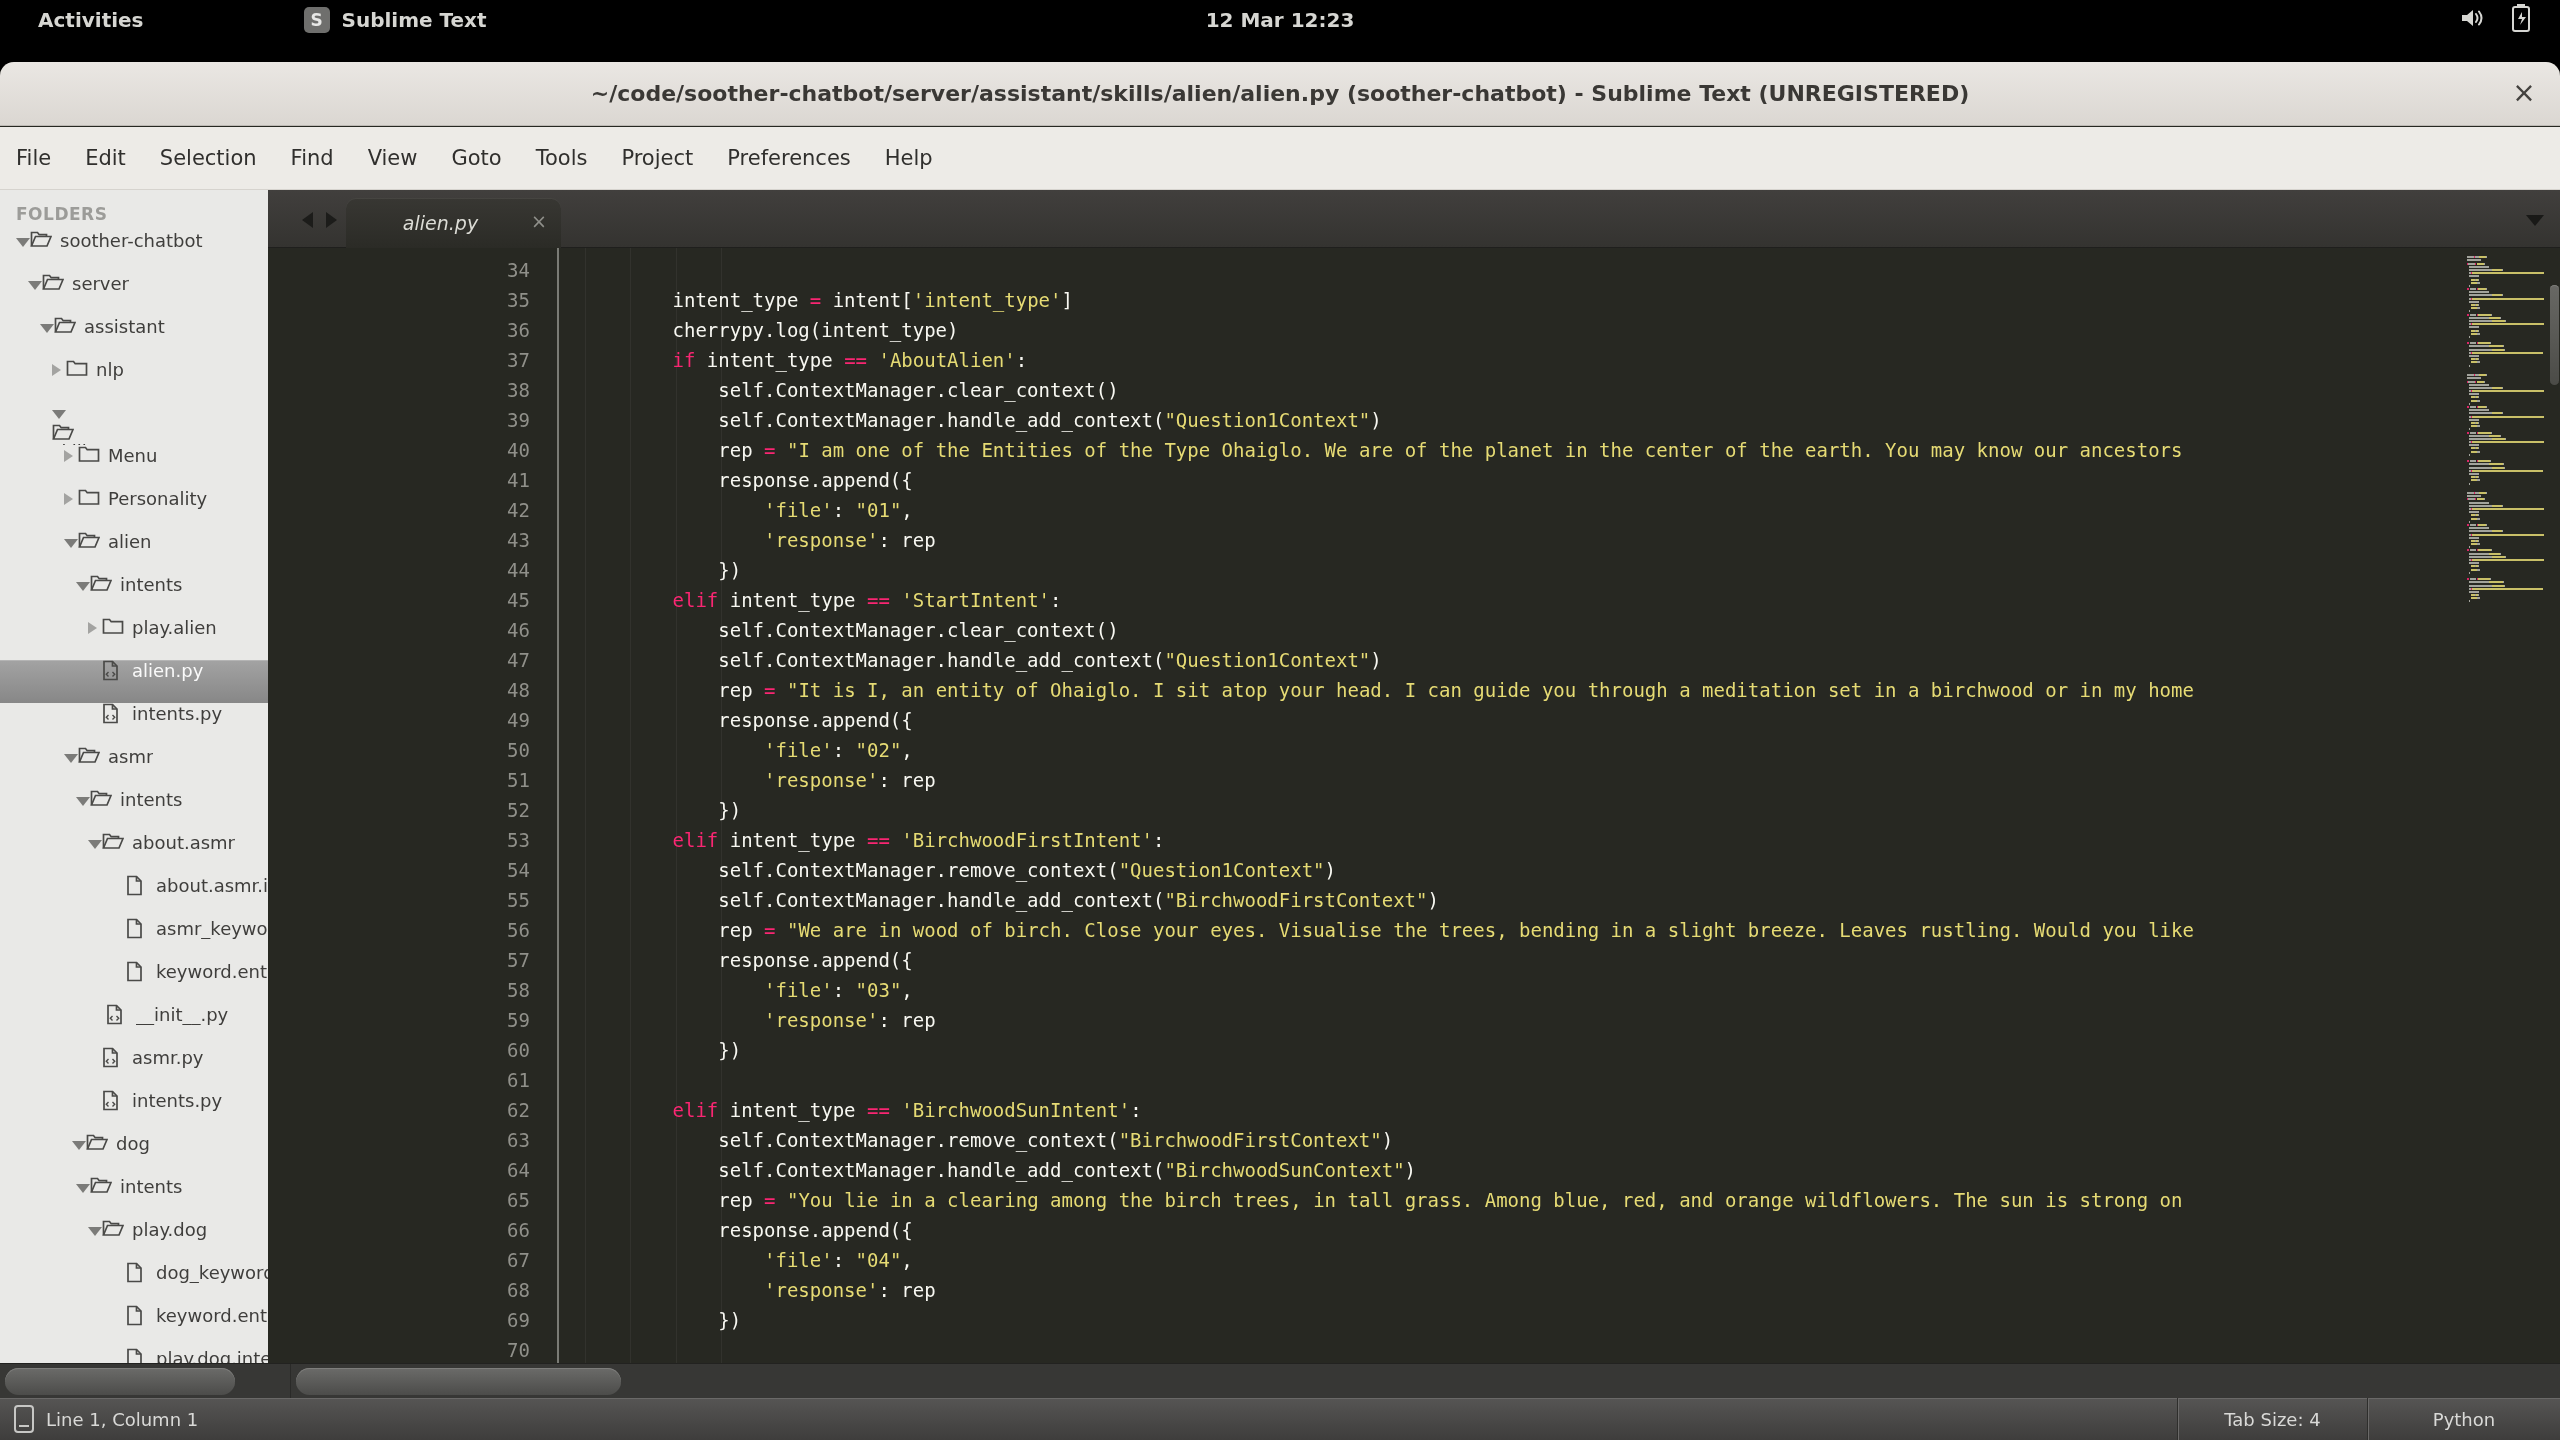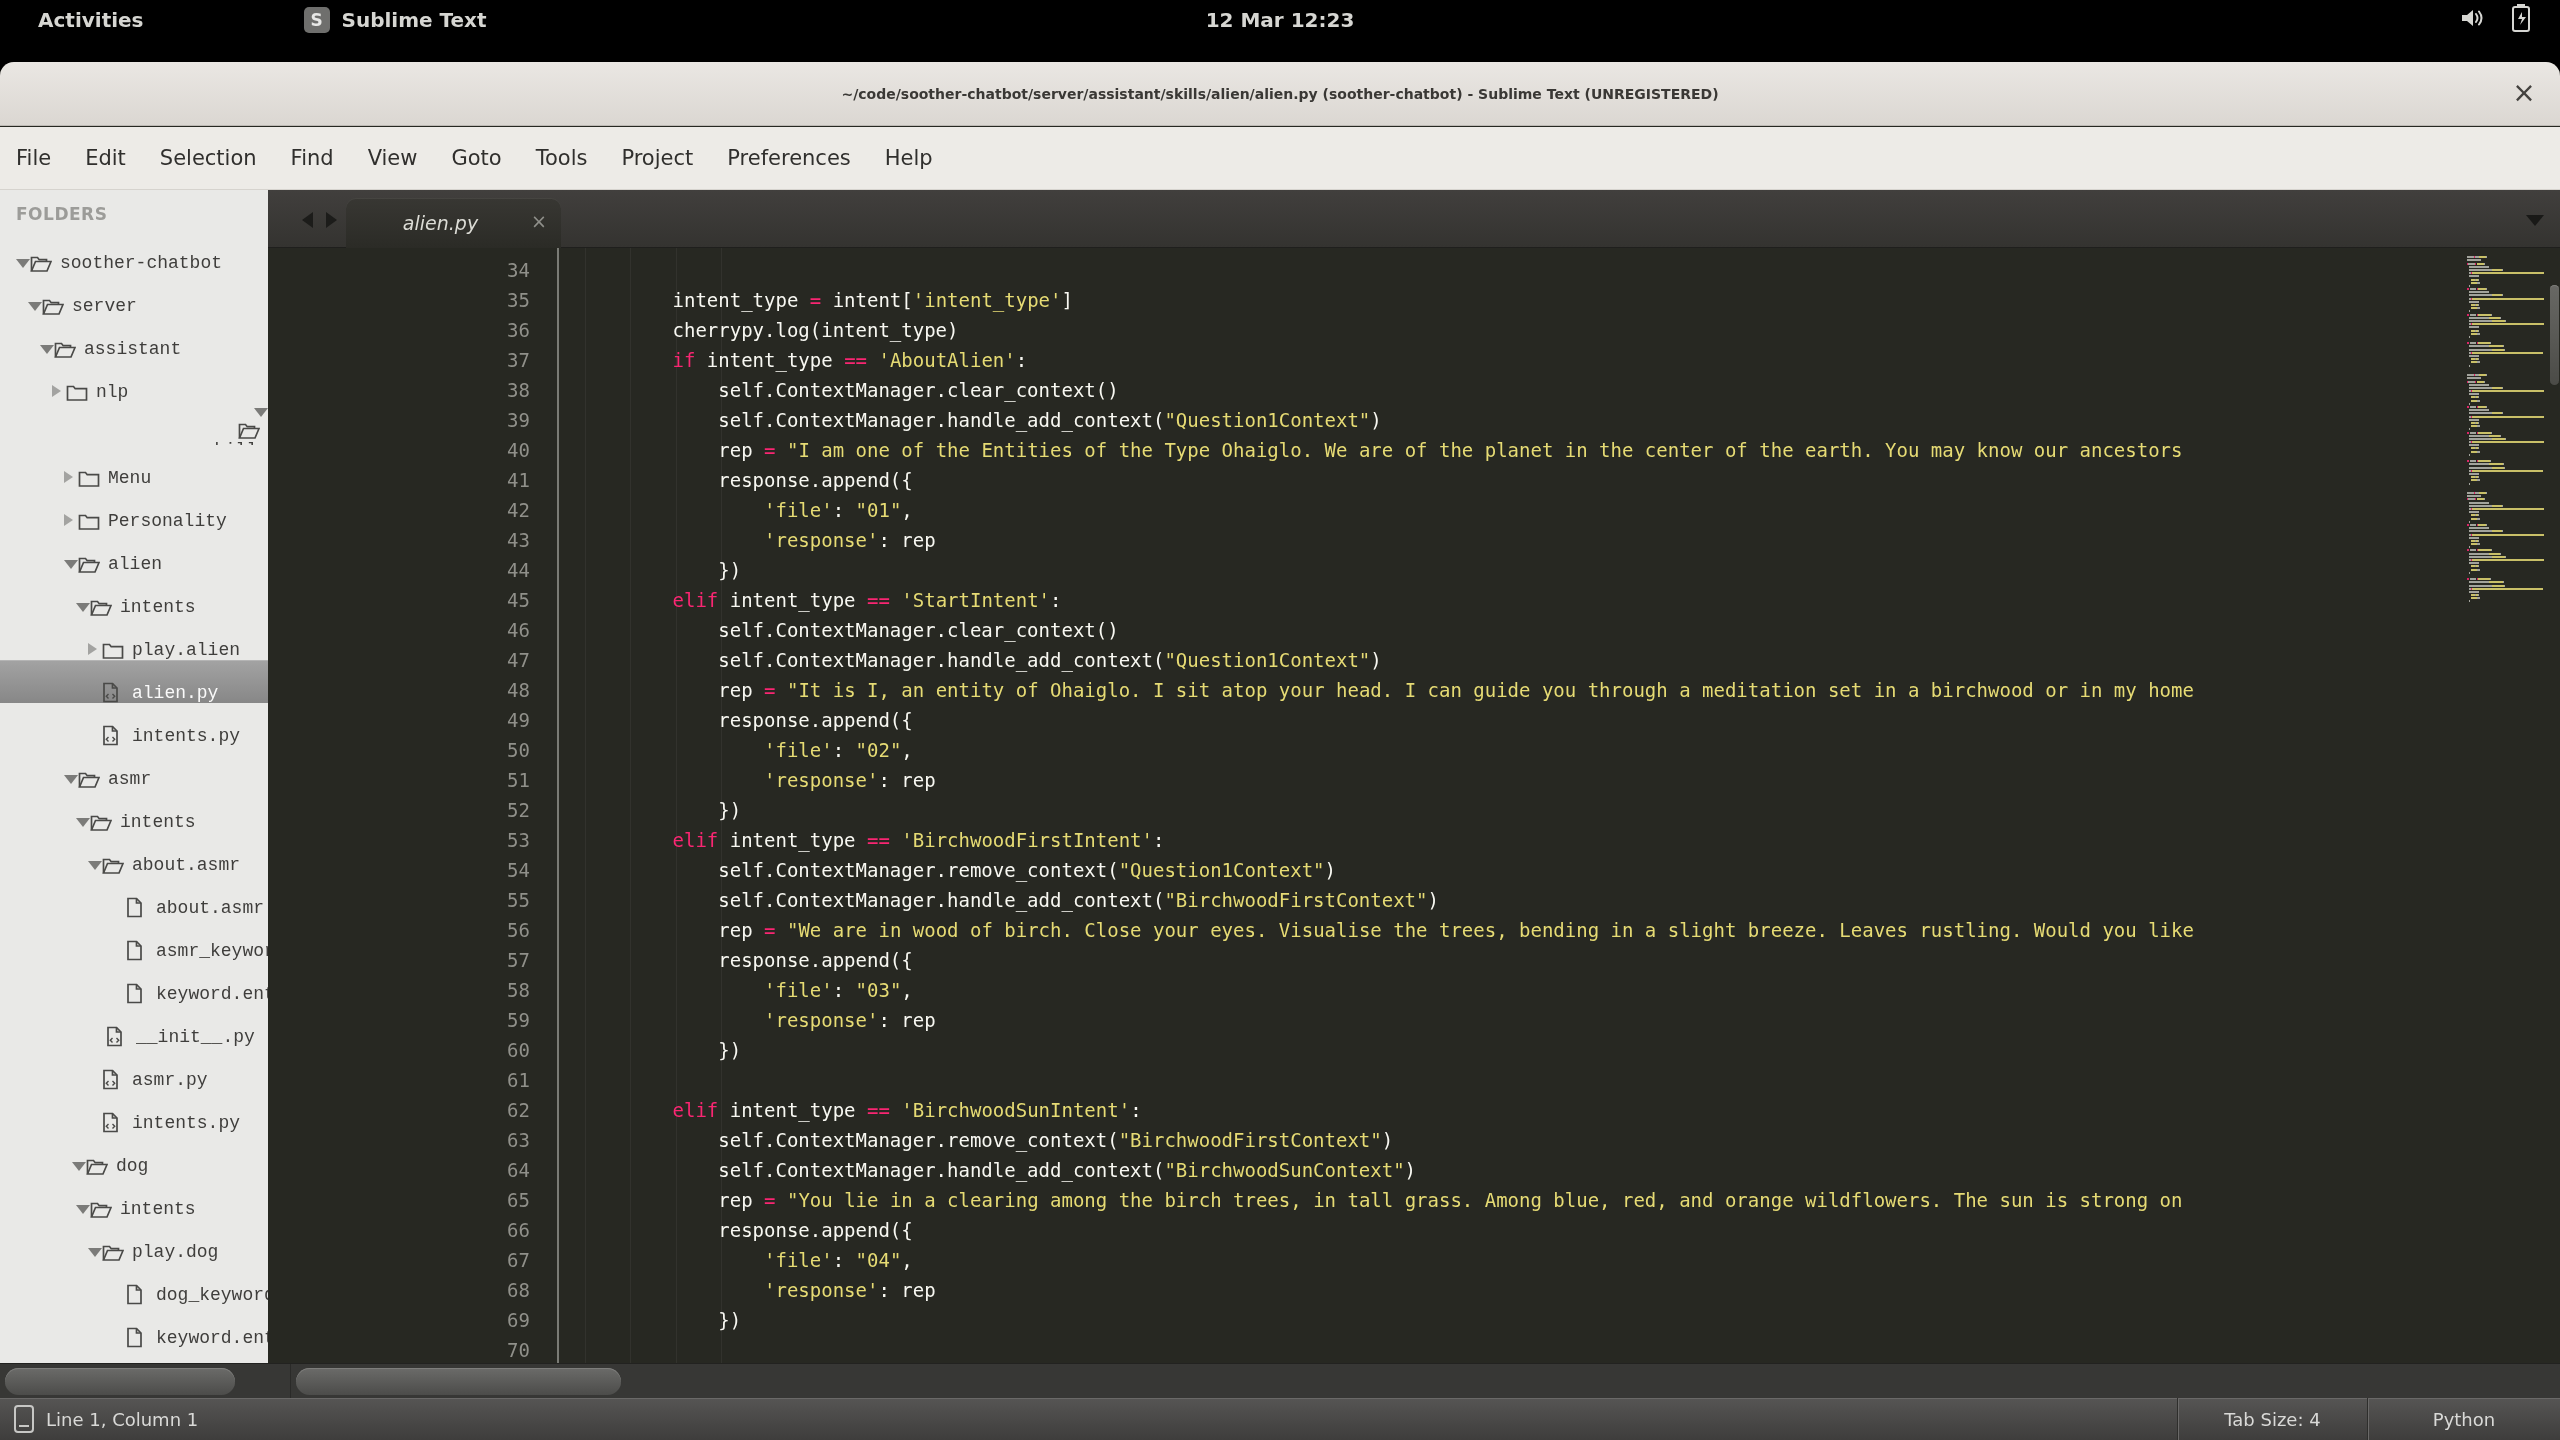--- a/index.html
+++ b/index.html
@@ -17,35 +17,35 @@
                  font-family:"DejaVu Sans", sans-serif; }
   #os-clock { position:absolute; left:0; right:0; text-align:center; font-size:20px; font-weight:bold; }
   #os-tray { position:absolute; right:28px; top:0; height:40px; display:flex; align-items:center; gap:26px; }
 
   
   #window { position:absolute; left:0; top:62px; width:2560px; height:1378px;
             border-radius:14px 14px 0 0; overflow:hidden; background:#272822; }
   #title-bar { position:absolute; left:0; top:0; width:2560px; height:64px;
                background:linear-gradient(#eae7e3,#dbd7d2); border-bottom:1px solid #bdb9b4; }
   #window-title { position:absolute; left:0; right:0; top:0; height:68px; line-height:64px;
-                  text-align:center; font-size:14px; font-weight:bold; color:#3a3835; }
+                  text-align:center; font-size:22px; font-weight:bold; color:#3a3835; }
   #window-close { position:absolute; right:18px; top:14px; width:36px; height:36px; text-align:center;
                   line-height:34px; font-size:28px; color:#44423f; cursor:default; }
   #menu-bar { position:absolute; left:0; top:65px; width:2560px; height:63px; background:#edebe7;
               display:flex; align-items:center; padding-left:16px; gap:34px;
               font-size:21px; color:#302f2d; border-bottom:1px solid #d6d3ce; }
   .menu-item { white-space:nowrap; }
 
   
   #sidebar { position:absolute; left:0; top:128px; width:268px; height:1173px; background:#e9e9e7;
              overflow:hidden; }
   #folders-header { margin:14px 0 6px 16px; font-size:17px; font-weight:bold; color:#9c9c99;
                     letter-spacing:.5px; }
-  .tree-row { position:relative; height:43px; display:flex; align-items:flex-end; white-space:nowrap;
-              font-size:18px; color:#3f3e3c;font-family:Liberation Mono, monospace; }
+  .tree-row { position:relative; height:43px; display:flex; align-items:flex-start; white-space:nowrap;
+              font-size:18px; color:#3f3e3c; }
   .tree-row.sel { background:linear-gradient(#a3a3a3,#878787); color:#fafafa;
                   box-shadow:inset 0 1px 0 #b4b4b4; }
   .tr-arrow { width:14px; display:inline-block; flex:none; }
   .arrow-open { width:0; height:0; border-left:7px solid transparent; border-right:7px solid transparent;
                 border-top:9px solid #7b7b79; display:inline-block; }
   .arrow-closed { width:0; height:0; border-top:6px solid transparent; border-bottom:6px solid transparent;
                   border-left:9px solid #a3a3a1; display:inline-block; }
   .tr-icon { width:24px; flex:none; display:inline-flex; align-items:center; margin-right:6px; }
   .tr-label { overflow:hidden; }
 

